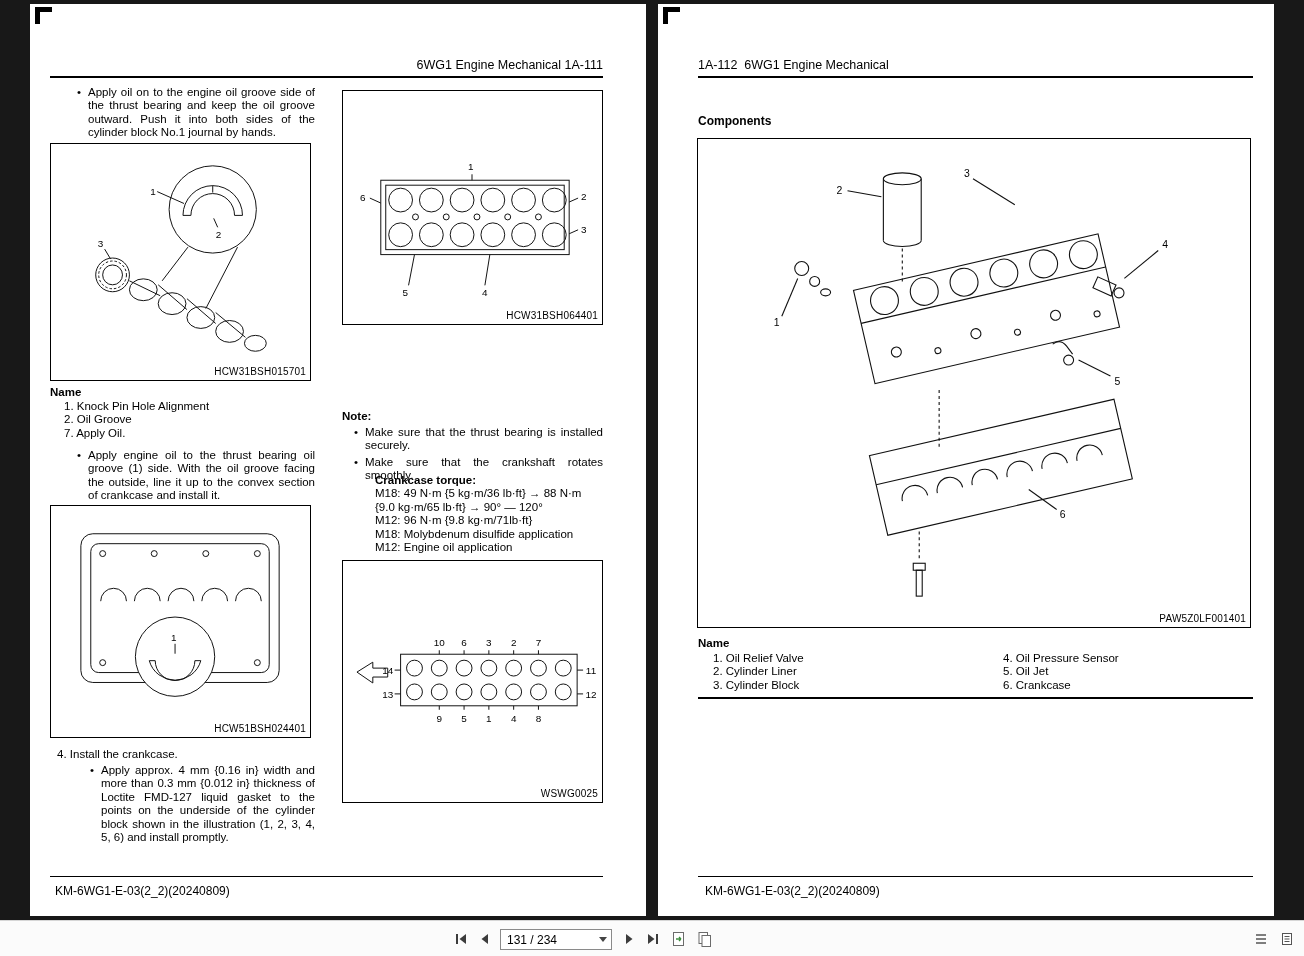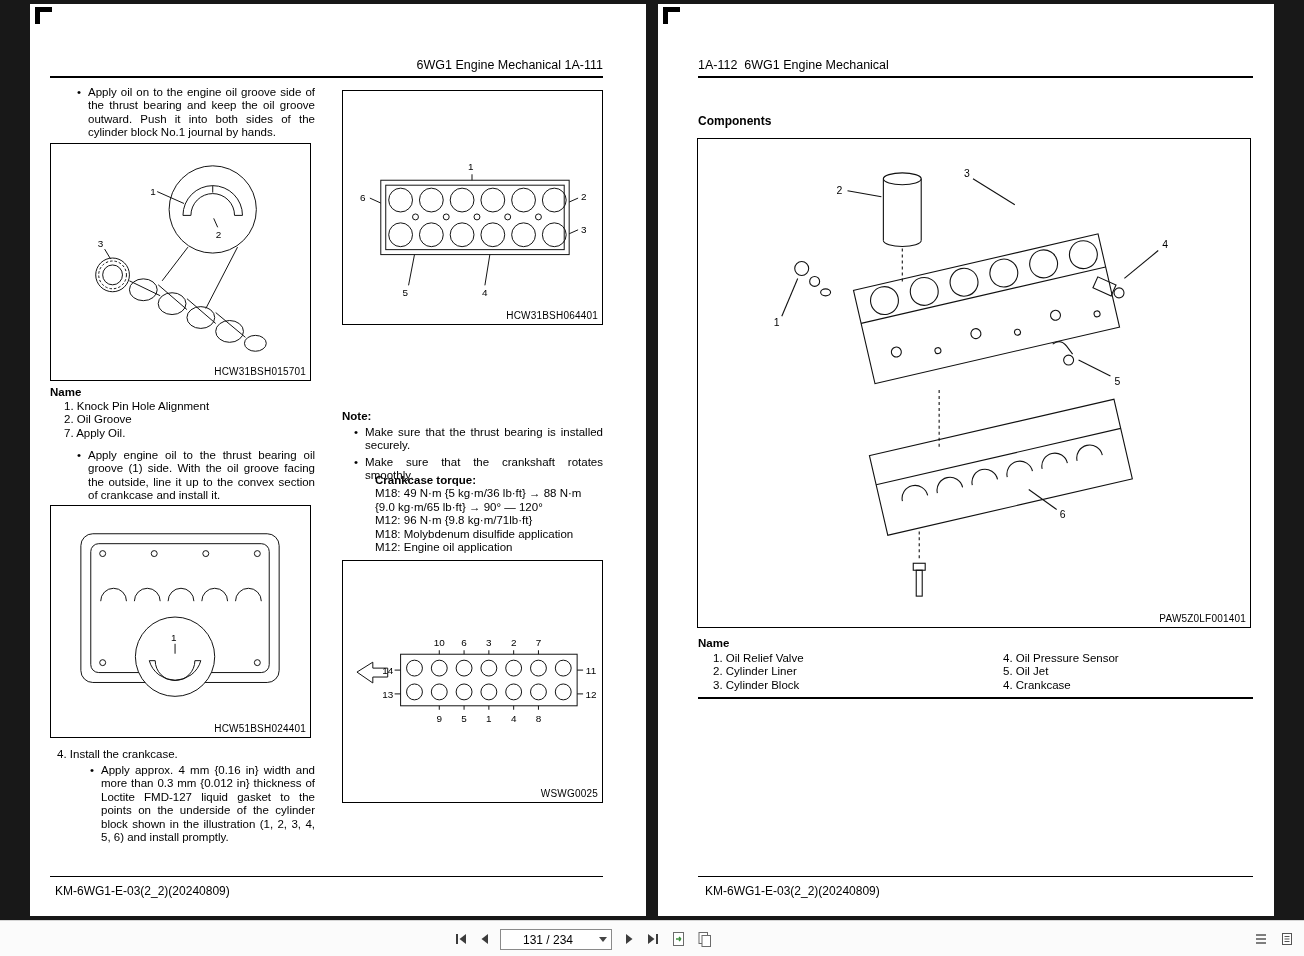--- a/index.html
+++ b/index.html
@@ -36,21 +36,21 @@
   .section-label { position:absolute; font-size:12px; font-weight:bold; }
   .footer-text { position:absolute; font-size:12px; }
 
   
   .toolbar { position:absolute; left:0; right:0; bottom:0; height:36px;
              background:#fbfbfb; border-top:1px solid #d6d6d6; }
   .tbtn { position:absolute; top:7px; width:22px; height:22px;
           display:flex; align-items:center; justify-content:center; cursor:pointer; }
   .pagebox { position:absolute; left:500px; top:8px; width:112px; height:21px; }
   .pagebox input { width:100%; height:100%; border:1px solid #8a8a8a; background:#fff;
-                   font-family:"Liberation Sans",sans-serif; font-size:12px; padding:0 18px 0 22px; }
+                   font-family:"Liberation Sans",sans-serif; font-size:12px; padding:0 18px 0 6px; }
   .pagebox .caret { position:absolute; right:5px; top:8px; width:0; height:0;
                     border-left:4px solid transparent; border-right:4px solid transparent;
                     border-top:5px solid #444; pointer-events:none; }
 </style>
 </head>
 <body>
 
 <div class="pages">
 
   <div class="page left">
@@ -309,21 +309,21 @@
 
     <div class="bold" style="position:absolute;left:40px;top:633px;font-size:11.5px">Name</div>
     <div class="lines" style="position:absolute;left:55px;top:648px">
       <div>1. Oil Relief Valve</div>
       <div>2. Cylinder Liner</div>
       <div>3. Cylinder Block</div>
     </div>
     <div class="lines" style="position:absolute;left:345px;top:648px">
       <div>4. Oil Pressure Sensor</div>
       <div>5. Oil Jet</div>
-      <div>4. Crankcase</div>
+      <div>6. Crankcase</div>
     </div>
     <div class="rule" style="left:40px;right:21px;top:693px;height:2px"></div>
 
     <div class="rule" style="left:40px;right:21px;top:872px;height:1px"></div>
     <div class="footer-text" style="left:47px;top:880px">KM-6WG1-E-03(2_2)(20240809)</div>
   </div>
 </div>
 
 <div class="toolbar">
   <div class="tbtn" style="left:450px">

